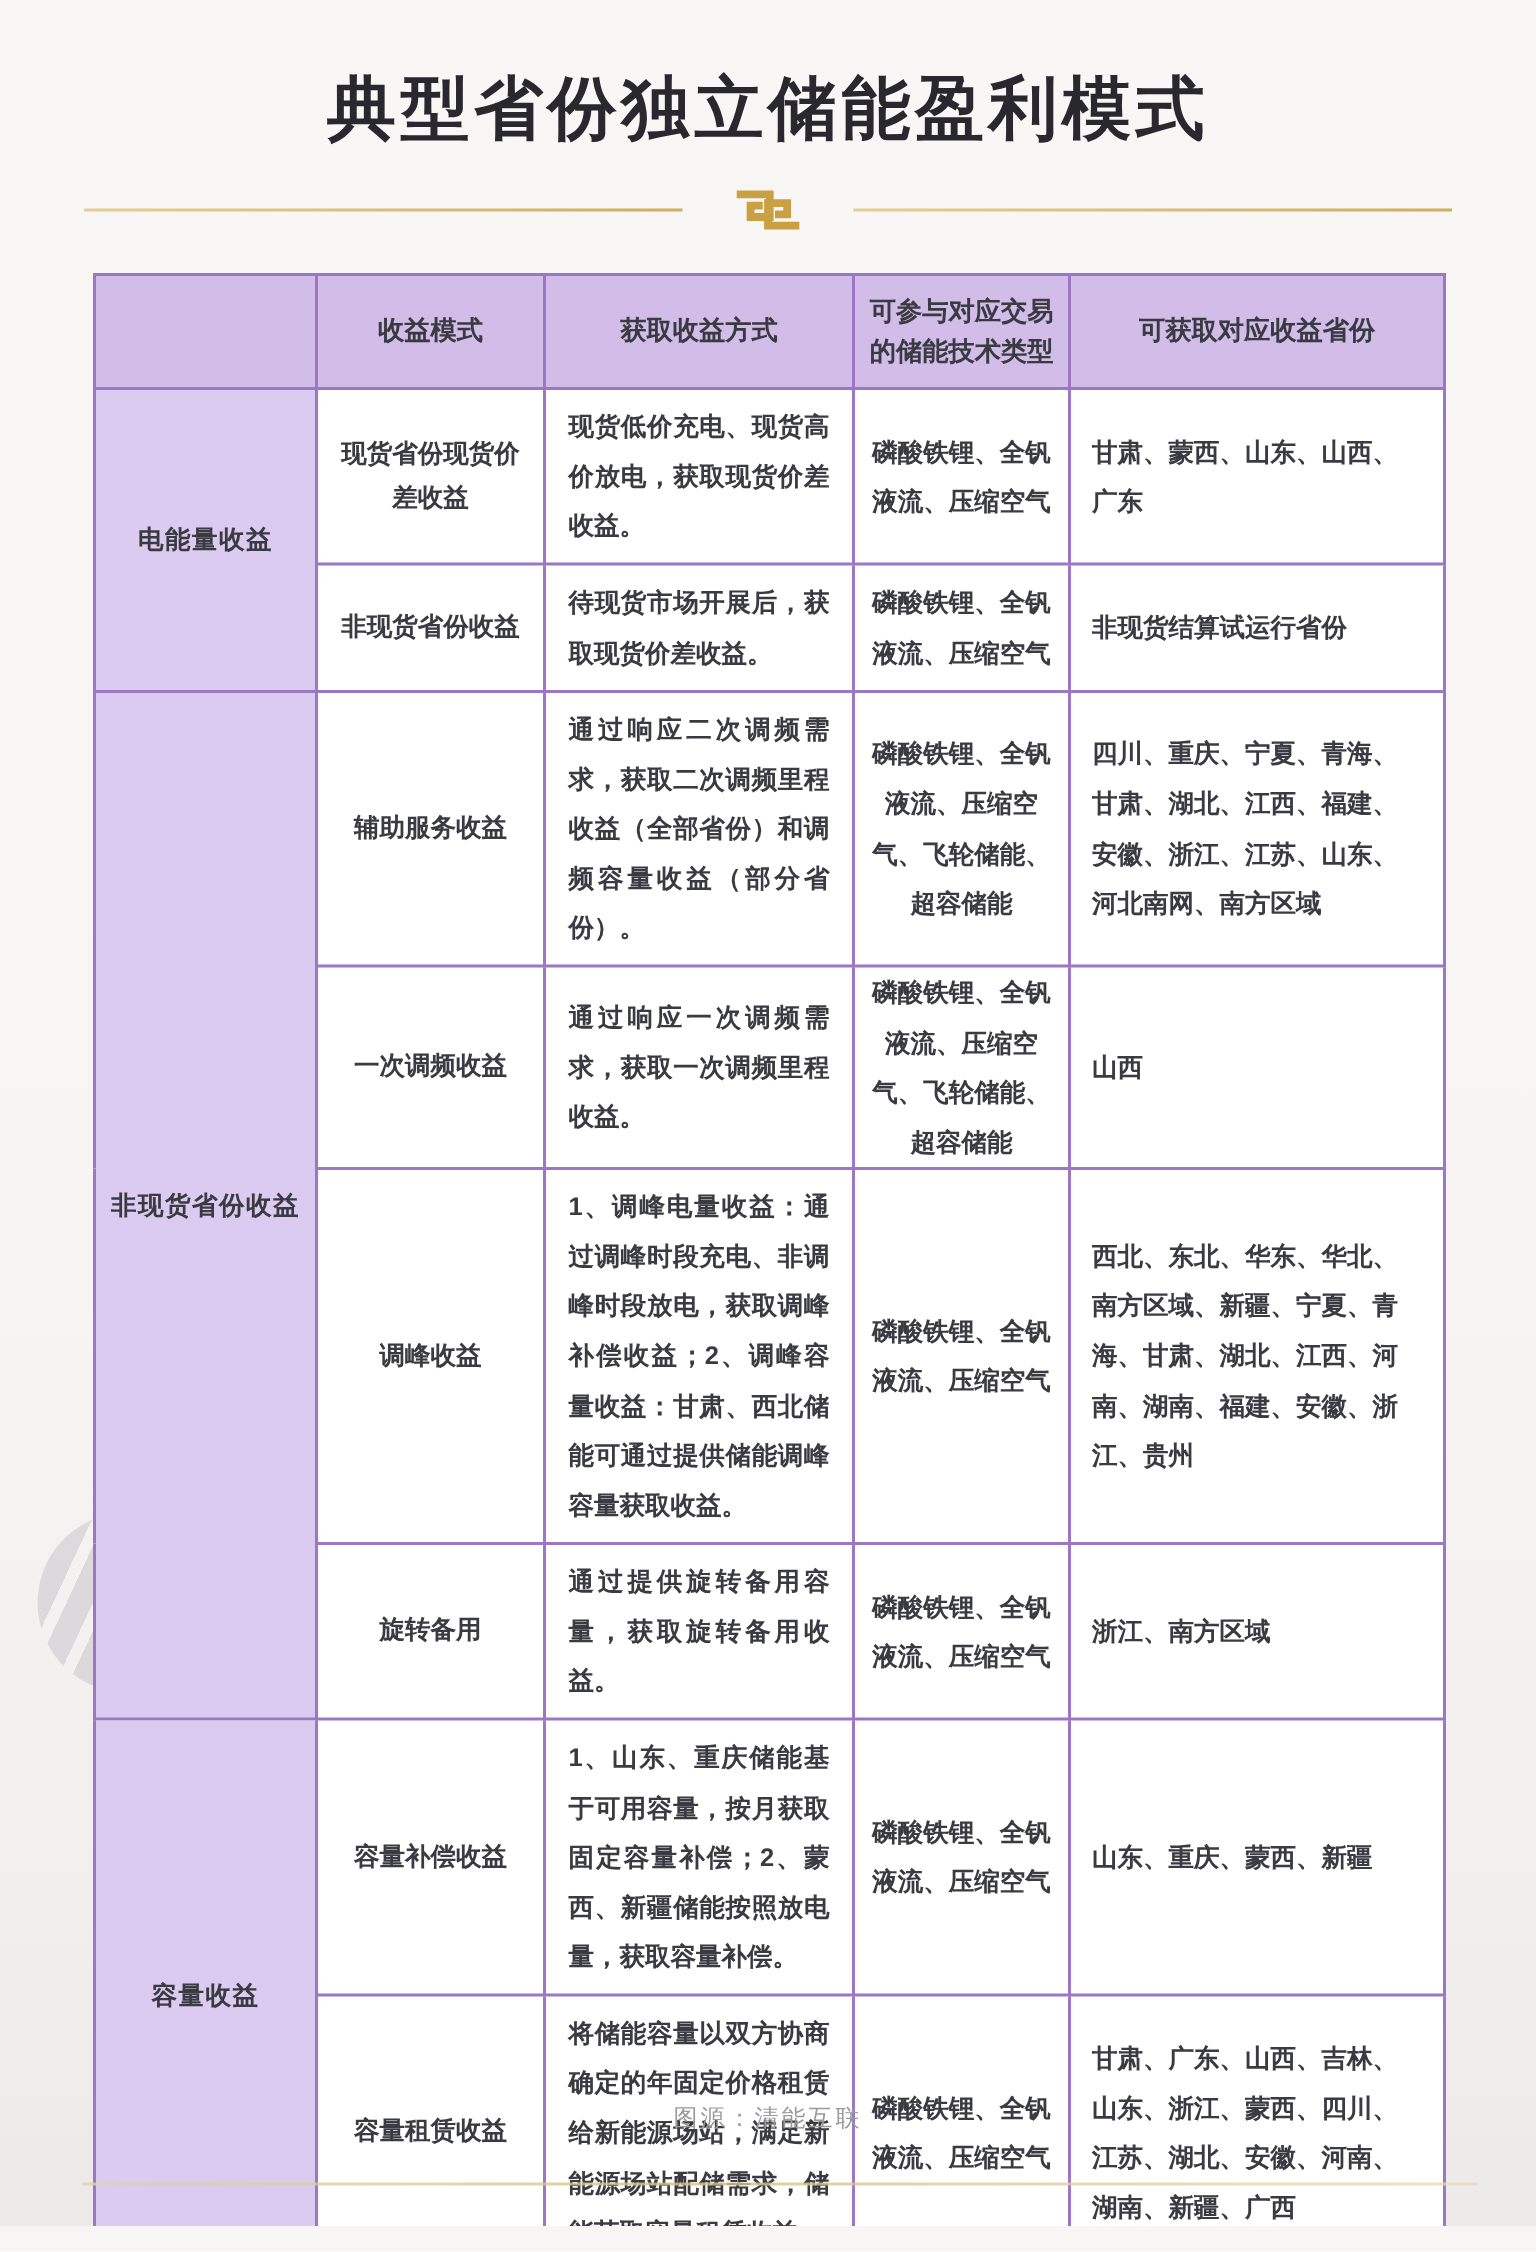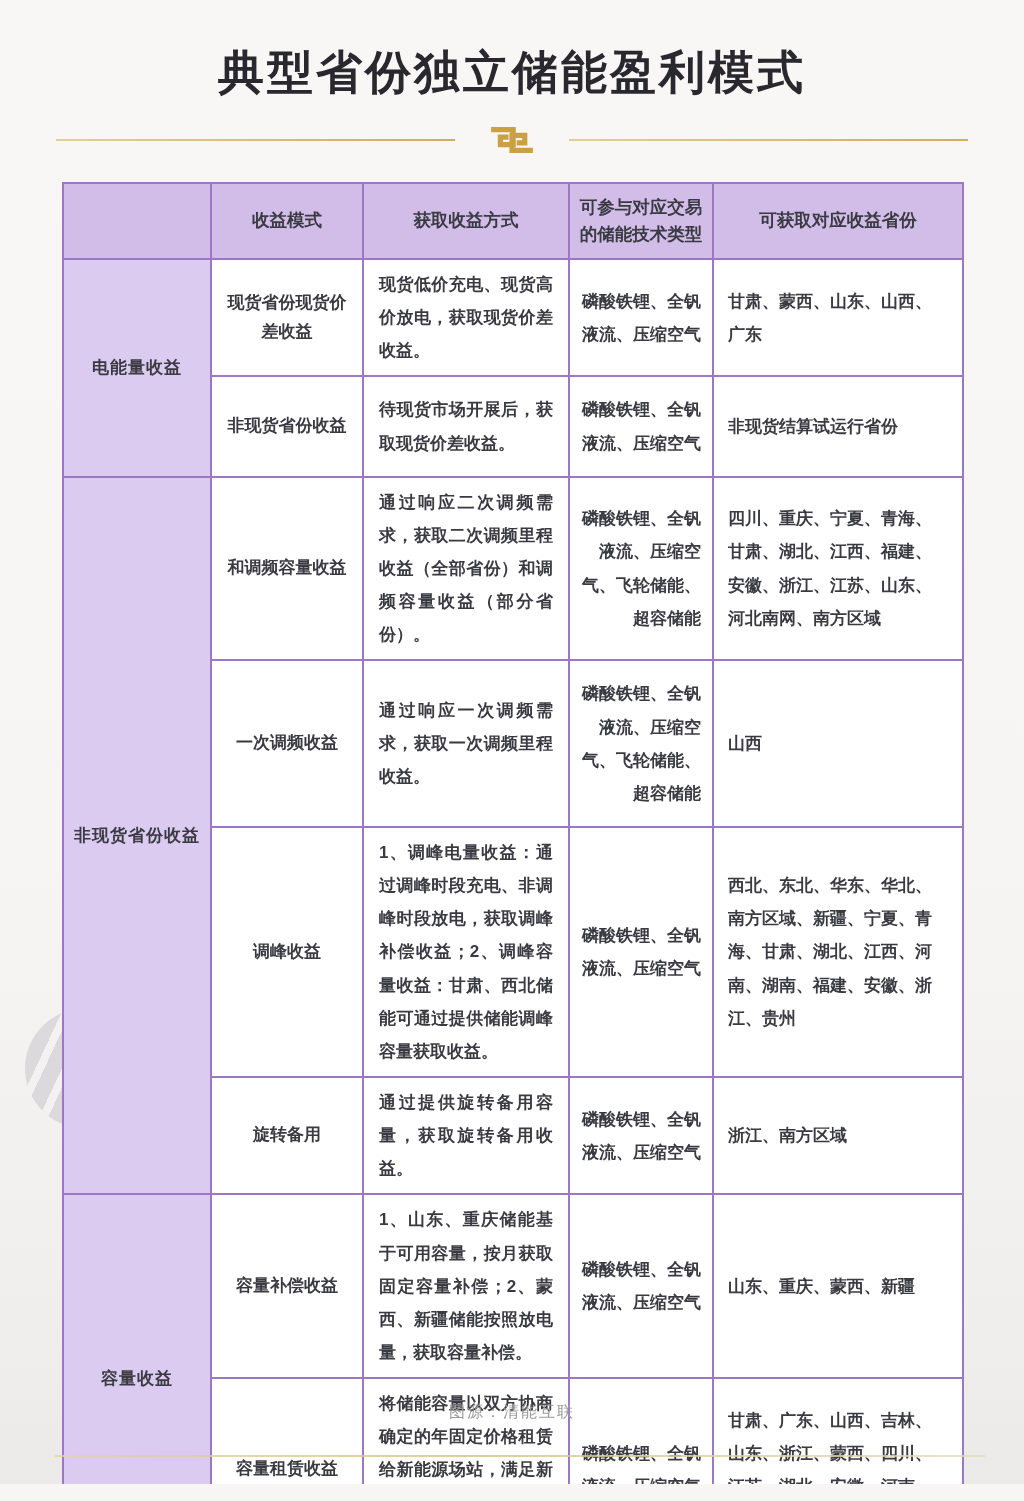--- a/index.html
+++ b/index.html
@@ -44,21 +44,21 @@
     background:#d2bde9;height:74px;
     text-align:center;font-size:17.5px;line-height:1.55;
     padding:0 8px;
   }
   .cell-category{
     background:#dccbf0;text-align:center;
     font-size:18px;letter-spacing:1px;color:#333;margin-top:17px;
   }
   .cell-mode{text-align:center;padding:16px 10px;line-height:1.7;background:transparent;}
   .cell-method{text-align:justify;padding:8px 15px;line-height:1.95;background:transparent;}
-  .cell-tech{text-align:right;padding:16px 11px;line-height:1.95;background:transparent;margin-left:20px;}
+  .cell-tech{text-align:center;padding:0 11px;line-height:1.95;background:transparent;margin-left:20px;}
   .cell-prov{text-align:left;padding:3px 14px;line-height:1.95;background:transparent;}
   tr.h-r1{height:100px;} tr.h-r2{height:73px;} tr.h-r3{height:175px;}
   tr.h-r4{height:127px;} tr.h-r5{height:205px;} tr.h-r6{height:102px;}
   tr.h-r7{height:155px;} tr.h-r8{height:173px;}
   
   .footer-source{
     position:absolute;top:1402px;left:0;width:100%;
     text-align:center;font-size:16px;color:#9b9b9b;letter-spacing:2px;
   }
   .bottom-rule{
@@ -148,21 +148,21 @@
     </tr>
     <tr class="h-r2">
       <td class="cell-mode">非现货省份收益</td>
       <td class="cell-method">待现货市场开展后，获取现货价差收益。</td>
       <td class="cell-tech">磷酸铁锂、全钒液流、压缩空气</td>
       <td class="cell-prov">非现货结算试运行省份</td>
     </tr>
 
     <tr class="h-r3">
       <td class="cell-category" rowspan="4">非现货省份收益</td>
-      <td class="cell-mode">和调频容量收益</td>
+      <td class="cell-mode">辅助服务收益</td>
       <td class="cell-method">通过响应二次调频需求，获取二次调频里程收益（全部省份）和调频容量收益（部分省份）。</td>
       <td class="cell-tech">磷酸铁锂、全钒液流、压缩空气、飞轮储能、超容储能</td>
       <td class="cell-prov">四川、重庆、宁夏、青海、甘肃、湖北、江西、福建、安徽、浙江、江苏、山东、河北南网、南方区域</td>
     </tr>
     <tr class="h-r4">
       <td class="cell-mode">一次调频收益</td>
       <td class="cell-method">通过响应一次调频需求，获取一次调频里程收益。</td>
       <td class="cell-tech">磷酸铁锂、全钒液流、压缩空气、飞轮储能、超容储能</td>
       <td class="cell-prov">山西</td>
     </tr>

